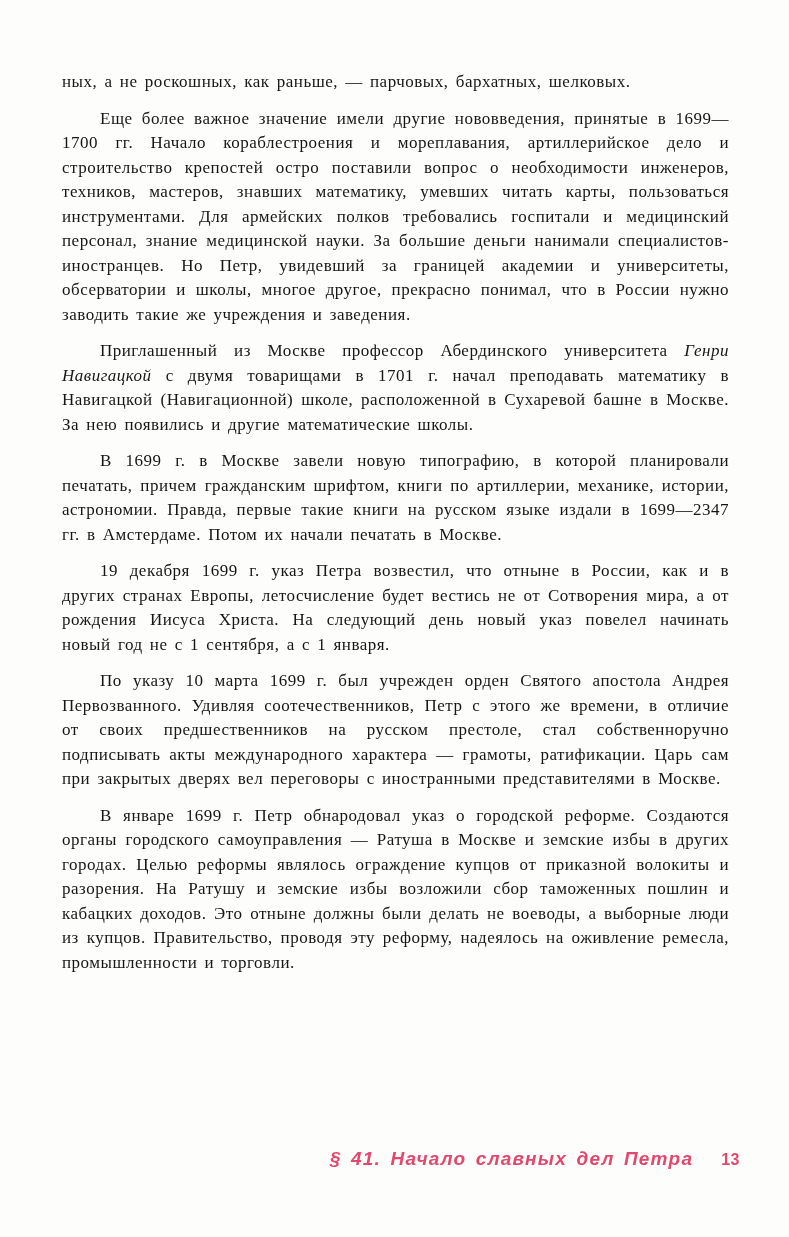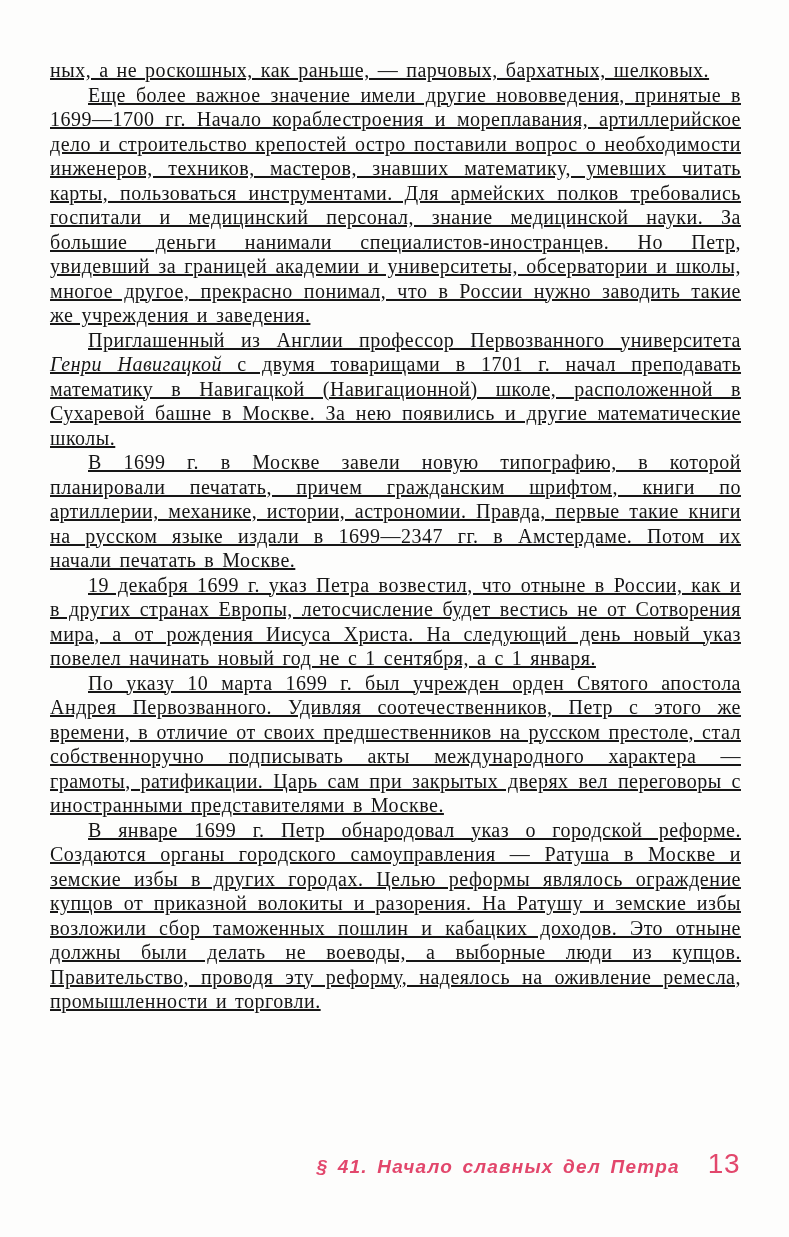--- a/index.html
+++ b/index.html
@@ -18,29 +18,28 @@
     color: var(--text);
     font-family: "Liberation Serif", serif;
   }
   .page-body {
     position: absolute;
     top: 58px;
     left: 50px;
     width: 691px;
   }
   .para {
-    margin: 0;
-    font-size: 20px;
+    margin: 12px;
+    font-size: 17px;
     line-height: 24.5px;
     text-align: justify;
     text-indent: 38px;
     letter-spacing: 0.5px;
     word-spacing: 2.5px;
     hyphens: auto;
-    text-decoration: underline;
   }
   .para.continuation { text-indent: 0; }
   .person-name { font-style: italic; }
   .page-footer {
     position: absolute;
     left: 50px;
     right: 49px;
     top: 1148px;
     display: flex;
     justify-content: flex-end;
@@ -53,34 +52,34 @@
     font-style: italic;
     font-weight: 600;
     font-size: 19px;
     letter-spacing: 1.2px;
     word-spacing: 3px;
     margin-left: 44px;
   }
   .footer-page-number {
     color: var(--accent);
     font-family: "Liberation Sans", sans-serif;
-    font-weight: 400;
-    font-size: 28px;
+    font-weight: 700;
+    font-size: 16px;
     letter-spacing: 0.5px;
   }
 </style>
 </head>
 <body>
 
 <main class="page-body">
   <p class="para continuation">ных, а не роскошных, как раньше, — парчовых, бархатных, шелковых.</p>
 
   <p class="para">Еще более важное значение имели другие нововведения, принятые в 1699—1700 гг. Начало кораблестроения и мореплавания, артиллерийское дело и строительство крепостей остро поставили вопрос о необходимости инженеров, техников, мастеров, знавших математику, умевших читать карты, пользоваться инструментами. Для армейских полков требовались госпитали и медицинский персонал, знание медицинской науки. За большие деньги нанимали специалистов-иностранцев. Но Петр, увидевший за границей академии и университеты, обсерватории и школы, многое другое, прекрасно понимал, что в России нужно заводить такие же учреждения и заведения.</p>
 
-  <p class="para"><span>Приглашенный из Англии профессор Первозванного университета </span><em class="person-name">Генри Навигацкой</em><span> с двумя товарищами в 1701 г. начал преподавать математику в Навигацкой (Навигационной) школе, расположенной в Сухаревой башне в Москве. За нею появились и другие математические школы.</span></p>
+  <p class="para"><span>Приглашенный из Москве профессор Абердинского университета </span><em class="person-name">Генри Навигацкой</em><span> с двумя товарищами в 1701 г. начал преподавать математику в Навигацкой (Навигационной) школе, расположенной в Сухаревой башне в Москве. За нею появились и другие математические школы.</span></p>
 
   <p class="para">В 1699 г. в Москве завели новую типографию, в которой планировали печатать, причем гражданским шрифтом, книги по артиллерии, механике, истории, астрономии. Правда, первые такие книги на русском языке издали в 1699—2347 гг. в Амстердаме. Потом их начали печатать в Москве.</p>
 
   <p class="para">19 декабря 1699 г. указ Петра возвестил, что отныне в России, как и в других странах Европы, летосчисление будет вестись не от Сотворения мира, а от рождения Иисуса Христа. На следующий день новый указ повелел начинать новый год не с 1 сентября, а с 1 января.</p>
 
   <p class="para">По указу 10 марта 1699 г. был учрежден орден Святого апостола Андрея Первозванного. Удивляя соотечественников, Петр с этого же времени, в отличие от своих предшественников на русском престоле, стал собственноручно подписывать акты международного характера — грамоты, ратификации. Царь сам при закрытых дверях вел переговоры с иностранными представителями в Москве.</p>
 
   <p class="para">В январе 1699 г. Петр обнародовал указ о городской реформе. Создаются органы городского самоуправления — Ратуша в Москве и земские избы в других городах. Целью реформы являлось ограждение купцов от приказной волокиты и разорения. На Ратушу и земские избы возложили сбор таможенных пошлин и кабацких доходов. Это отныне должны были делать не воеводы, а выборные люди из купцов. Правительство, проводя эту реформу, надеялось на оживление ремесла, промышленности и торговли.</p>
 </main>
 

